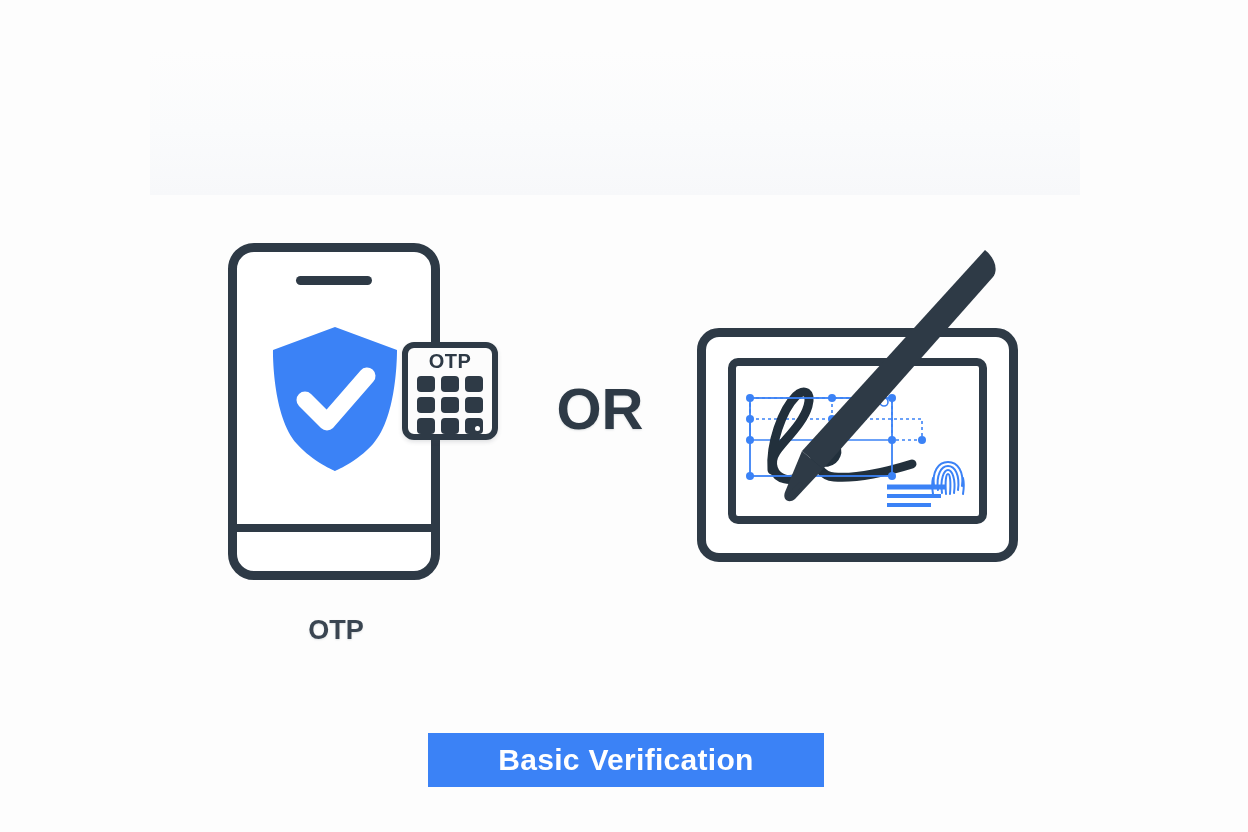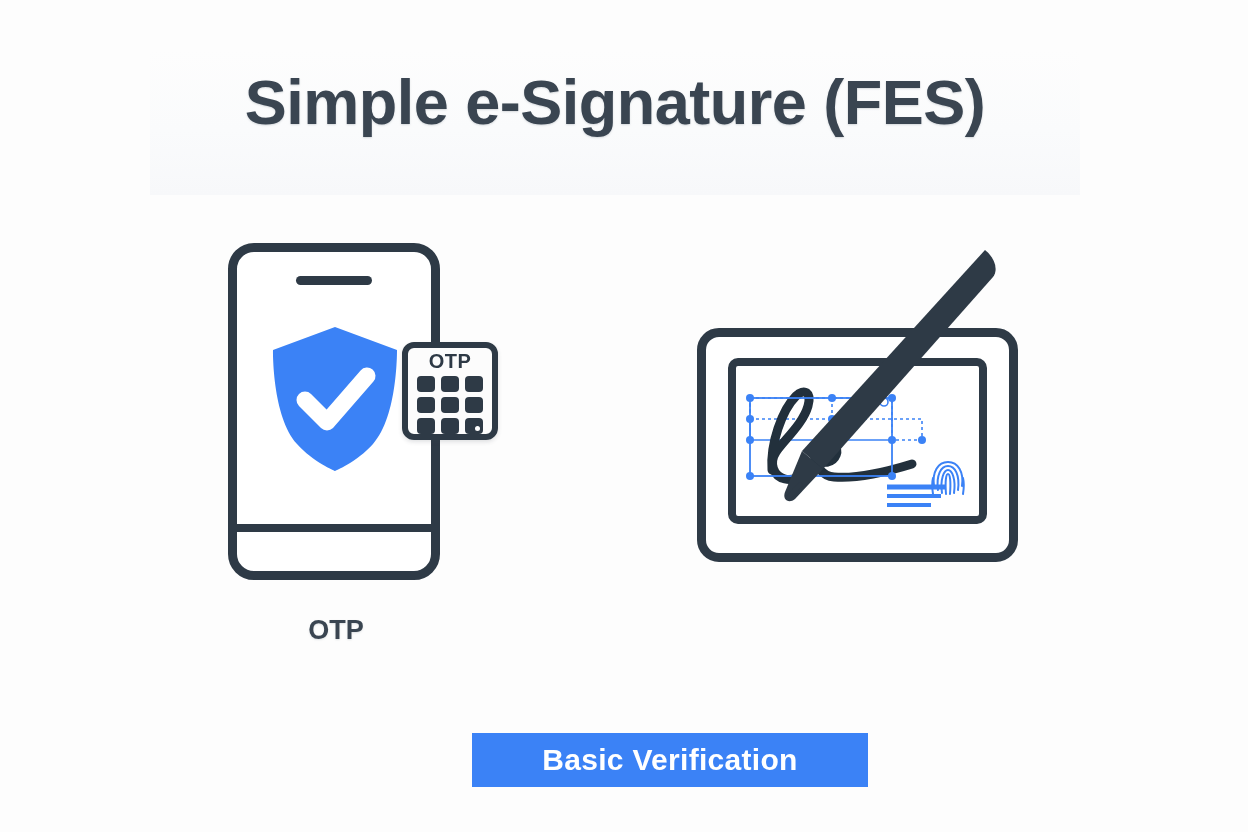--- a/index.html
+++ b/index.html
@@ -199,36 +199,34 @@
   #badge {
     position: absolute;
     left: 428px;
     top: 733px;
     width: 396px;
     height: 54px;
     background: #3b82f6;
     display: flex;
     align-items: center;
     justify-content: center;
-    margin-left: 44px;
   }
   #badge-label {
     font-size: 30px;
     font-weight: bold;
     color: #ffffff;
     letter-spacing: 0.3px;
   }
 </style>
 </head>
 <body>
 
 <div id="canvas">
 
   <div id="title-panel"></div>
-  <div id="page-title">Simple e-Signature (FES)</div>
 
   <div id="phone-group">
     <div class="phone-body">
       <div class="phone-notch"></div>
       <div class="phone-homebar"></div>
       <div class="shield-wrap">
         <svg width="132" height="150" viewBox="0 0 132 150">
           <path d="M66 3 L128 26 C128 26 129 92 104 120 C88 138 66 147 66 147 C66 147 44 138 28 120 C3 92 4 26 4 26 Z" fill="#3b82f6"></path>
           <path d="M36 76 L58 98 L98 52" fill="none" stroke="#ffffff" stroke-width="17" stroke-linecap="round" stroke-linejoin="round"></path>
         </svg>
@@ -246,20 +244,21 @@
       <div class="otp-key"></div>
       <div class="otp-key"></div>
       <div class="otp-key"></div>
       <div class="otp-key"></div>
       <div class="otp-key">
           <span class="key-dot"></span>
         </div>
     </div>
   </div>
 
+  <div id="or-text">OR</div>
 
   <div id="tablet-group">
     <div class="tablet-outer"></div>
     <div class="tablet-inner">
       <svg class="sig-svg" width="243" height="150" viewBox="0 0 243 150">
 
         <g stroke="#3b82f6" stroke-width="1.6" stroke-dasharray="3 3" fill="none">
           <rect x="14" y="32" width="142" height="42"></rect>
           <rect x="14" y="53" width="172" height="21"></rect>
           <line x1="14" y1="32" x2="14" y2="74"></line>

